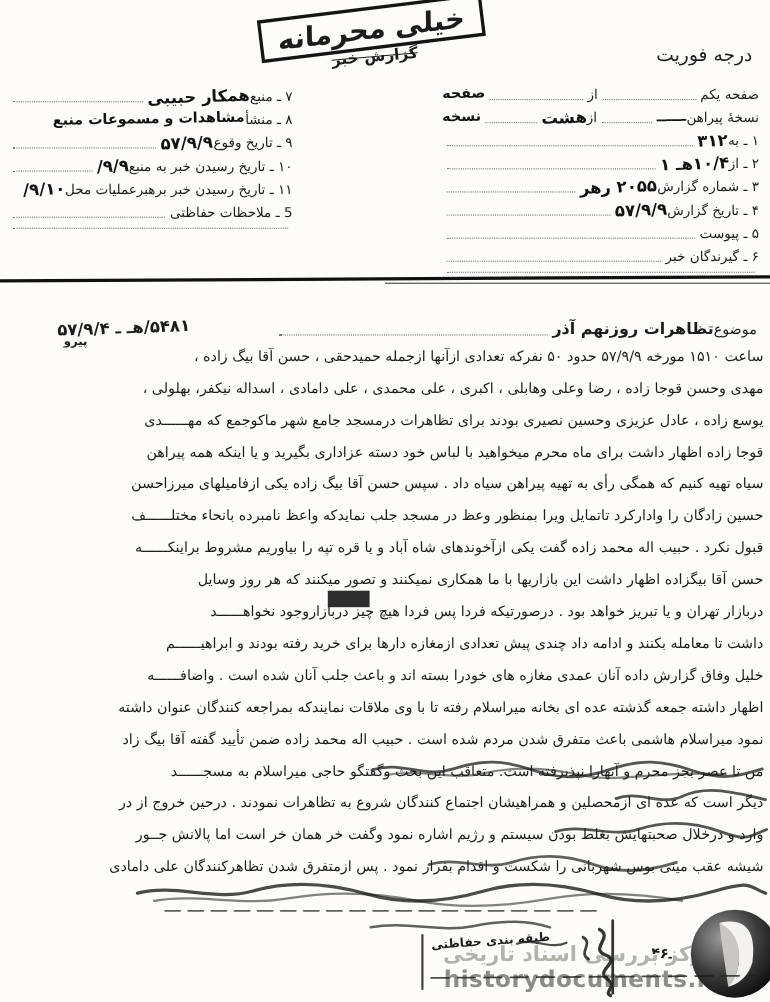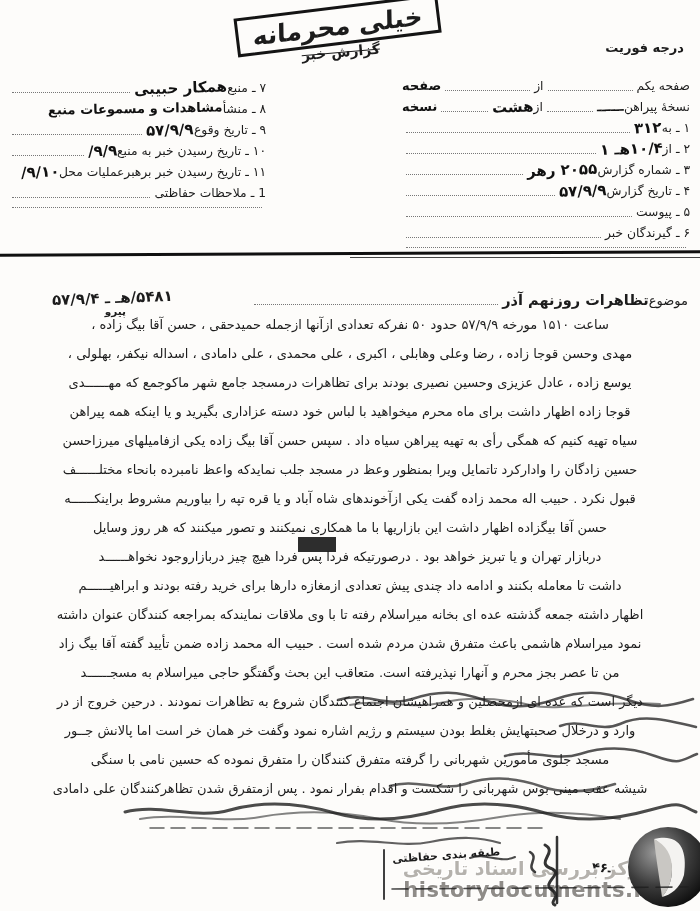--- a/index.html
+++ b/index.html
@@ -2,21 +2,21 @@
 <html lang="fa"><head>
 <meta charset="utf-8">
 <style>
   html,body{margin:0;padding:0;background:#e8e6e2;}
   .page{
     position:relative;width:700px;height:911px;margin:0 auto;
     background:#fdfcfa;overflow:hidden;
     font-family:"DejaVu Sans",sans-serif;color:#1c1c1c;
   }
   
-  .urgency{position:absolute;top:40px;right:16px;font-size:13px;font-weight:700;}
+  .urgency{position:absolute;top:40px;right:16px;font-size:17px;font-weight:400;}
   .stamp{position:absolute;top:6px;left:236px;transform:rotate(-7deg);}
   .stamp-box{border:3px solid #141414;padding:3px 14px 1px;text-align:center;}
   .stamp-main{font-size:25px;font-weight:800;letter-spacing:1px;transform:skewX(-6deg);display:inline-block;}
   .stamp-sub{margin-top:-1px;text-align:center;font-weight:700;font-size:14px;
     text-decoration:line-through;transform:rotate(2deg);}
   
   .form{position:absolute;direction:rtl;font-size:12.3px;}
   .form-right{top:78px;right:10px;width:288px;}
   .form-left{top:80px;left:8px;width:258px;}
   .frow{display:flex;align-items:flex-end;margin-bottom:5px;line-height:16px;}
@@ -26,24 +26,24 @@
   .hw{font-weight:800;font-size:15px;display:inline-block;transform:rotate(-2deg);white-space:nowrap;color:#111;}
   .hw-sm{font-weight:800;font-size:13px;display:inline-block;transform:rotate(-1deg);white-space:nowrap;color:#111;}
   
   .divider{position:absolute;top:252px;left:0;width:700px;height:3px;background:#101010;transform:rotate(-0.3deg);}
   .divider2{position:absolute;top:257px;left:350px;width:350px;height:1px;background:#444;}
   
   .subject{position:absolute;top:292px;right:12px;left:250px;display:flex;direction:rtl;align-items:flex-end;font-size:13px;}
   .subject .txt{font-weight:700;font-size:14.5px;white-space:nowrap;}
   .annot{position:absolute;top:288px;left:52px;direction:rtl;text-align:left;}
   .annot .ref{font-weight:800;font-size:15px;transform:rotate(-2deg);display:inline-block;white-space:nowrap;}
-  .annot .word{font-size:10.5px;font-weight:700;margin-left:6px;margin-top:-2px;text-align:center;}
+  .annot .word{font-size:10.5px;font-weight:700;margin-left:6px;margin-top:-2px;text-align:left;}
   
   .body-text{position:absolute;top:310px;right:6px;width:688px;direction:rtl;}
-  .bline{white-space:nowrap;overflow:hidden;text-align:center;font-size:13px;line-height:29px;height:29px;letter-spacing:0;}
+  .bline{white-space:nowrap;overflow:hidden;text-align:right;font-size:13px;line-height:29px;height:29px;letter-spacing:0;}
   
   .class-note{position:absolute;left:392px;top:849px;font-size:11px;font-weight:800;transform:rotate(-4deg);direction:rtl;}
   .page-mark{position:absolute;left:592px;top:860px;font-size:13px;font-weight:800;transform:rotate(3deg);}
   .watermark{position:absolute;right:48px;bottom:10px;text-align:right;direction:rtl;line-height:22px;}
   .wm-fa{font-size:19px;font-weight:800;color:#b5b2ad;
     text-shadow:0 0 2px #fff,1px 1px 0 #fff,-1px -1px 0 #fff;}
   .wm-en{font-size:21px;font-weight:800;color:#8f8c88;direction:ltr;letter-spacing:.5px;
     text-shadow:0 0 2px #fff,1px 1px 0 #fff,-1px -1px 0 #fff;}
   .wm-logo{position:absolute;right:-10px;bottom:2px;width:84px;height:84px;}
   .overlay{position:absolute;inset:0;pointer-events:none;}
@@ -141,21 +141,21 @@
       <span class="lbl">تاریخ رسیدن خبر به منبع</span>
       <span class="hw">۹/۹/</span>
       <span class="leader"></span>
     </div>
     <div class="frow">
       <span class="num">۱۱ ـ</span>
       <span class="lbl">تاریخ رسیدن خبر برهبرعملیات محل</span>
       <span class="hw">۹/۱۰/</span>
     </div>
     <div class="frow">
-      <span class="num">1 ـ</span>
+      <span class="num">5 ـ</span>
       <span class="lbl">ملاحظات حفاظتی</span>
       <span class="leader"></span>
     </div>
     <div class="frow">
       <span class="leader"></span>
     </div>
   </div>
 
   <div class="divider"></div>
   <div class="divider2"></div>
@@ -174,26 +174,26 @@
     <div class="bline">ساعت ۱۵۱۰ مورخه ۵۷/۹/۹ حدود ۵۰ نفرکه تعدادی ازآنها ازجمله حمیدحقی ، حسن آقا بیگ زاده ،</div>
     <div class="bline">مهدی وحسن قوجا زاده ، رضا وعلی وهابلی ، اکبری ، علی محمدی ، علی دامادی ، اسداله نیکفر، بهلولی ،</div>
     <div class="bline">یوسع زاده ، عادل عزیزی وحسین نصیری بودند برای تظاهرات درمسجد جامع شهر ماکوجمع که مهــــــدی</div>
     <div class="bline">قوجا زاده اظهار داشت برای ماه محرم میخواهید با لباس خود دسته عزاداری بگیرید و یا اینکه همه پیراهن</div>
     <div class="bline">سیاه تهیه کنیم که همگی رأی به تهیه پیراهن سیاه داد . سپس حسن آقا بیگ زاده یکی ازفامیلهای میرزاحسن</div>
     <div class="bline">حسین زادگان را وادارکرد تاتمایل ویرا بمنظور وعظ در مسجد جلب نمایدکه واعظ نامبرده بانحاء مختلــــــف</div>
     <div class="bline">قبول نکرد . حبیب اله محمد زاده گفت یکی ازآخوندهای شاه آباد و یا قره تپه را بیاوریم مشروط براینکــــــه</div>
     <div class="bline">حسن آقا بیگزاده اظهار داشت این بازاریها با ما همکاری نمیکنند و تصور       میکنند که هر روز وسایل</div>
     <div class="bline">دربازار تهران و یا تبریز خواهد بود . درصورتیکه فردا پس فردا هیچ چیز دربازاروجود نخواهــــــد</div>
     <div class="bline">داشت تا معامله بکنند و ادامه داد چندی پیش تعدادی ازمغازه دارها برای خرید رفته بودند و ابراهیــــــم</div>
+    <div class="bline">خلیل وفاق گزارش داده آنان عمدی مغازه های خودرا بسته اند و باعث جلب آنان شده است . واضافــــــه</div>
     <div class="bline">اظهار داشته جمعه گذشته عده ای بخانه میراسلام رفته تا با وی ملاقات نمایندکه بمراجعه کنندگان عنوان داشته</div>
     <div class="bline">نمود میراسلام هاشمی باعث متفرق شدن مردم شده است . حبیب اله محمد زاده ضمن تأیید گفته آقا بیگ زاد</div>
     <div class="bline">من تا عصر بجز محرم و آنهارا نپذیرفته است. متعاقب این بحث وگفتگو حاجی میراسلام به مسجــــــد</div>
     <div class="bline">دیگر است که عده ای ازمحصلین و همراهیشان اجتماع کنندگان شروع به تظاهرات نمودند . درحین خروج از در</div>
     <div class="bline">وارد و درخلال صحبتهایش بغلط بودن سیستم و رژیم اشاره نمود وگفت خر همان خر است اما پالانش جــور</div>
-    <div class="bline">مسجد جلوی مأمورین شهربانی را گرفته متفرق کنندگان را متفرق نموده که حسین نامی با سنگی</div>
     <div class="bline">شیشه عقب مینی بوس شهربانی را شکست و اقدام بفرار نمود . پس ازمتفرق شدن تظاهرکنندگان علی دامادی</div>
   </div>
 
   <div class="class-note">طبقه بندی حفاظتی</div>
   <div class="page-mark">ـ۴۶</div>
 
   <div class="watermark">
     <div class="wm-fa">مرکز بررسی اسناد تاریخی</div>
     <div class="wm-en">historydocuments.ir</div>
   </div>

